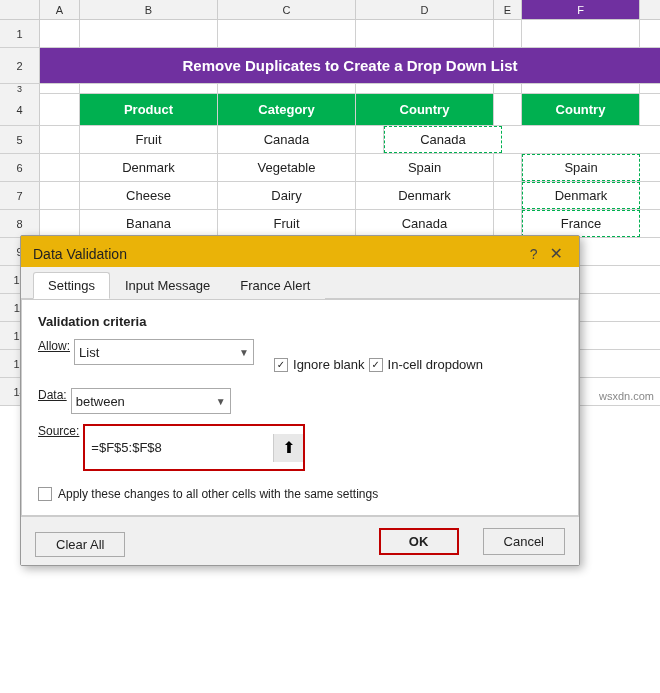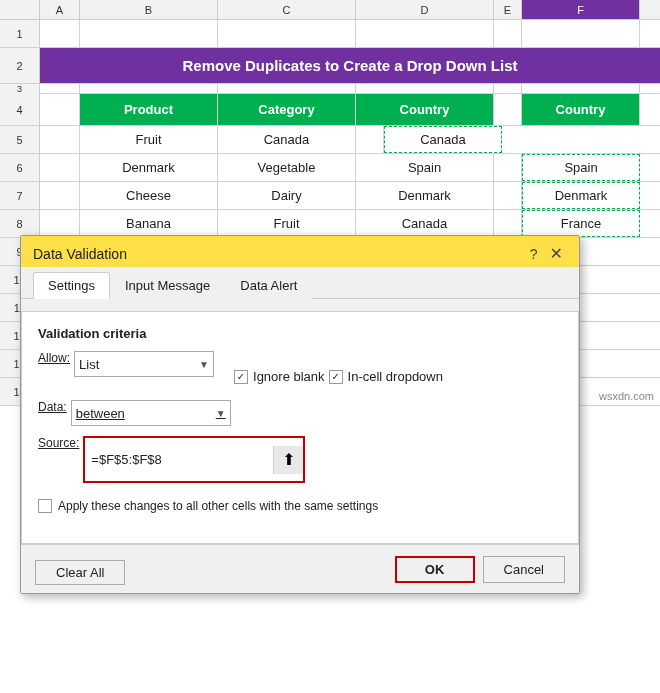--- a/index.html
+++ b/index.html
@@ -118,21 +118,21 @@
       left: 20px;
       width: 560px;
       background: #f0f0f0;
       border: 1px solid #999;
       box-shadow: 3px 3px 10px rgba(0,0,0,0.3);
       z-index: 10;
       border-radius: 2px;
     }
 
     .dialog-titlebar {
-      background: #fde047;
+      background: #eab308;
       padding: 8px 12px 4px 12px;
       display: flex;
       justify-content: space-between;
       align-items: center;
       border-bottom: none;
     }
     .dialog-title {
       font-size: 14px;
       color: #222;
     }
@@ -170,23 +170,23 @@
     }
     .tab.active {
       background: #fff;
       border: 1px solid #ccc;
       border-bottom: 1px solid #fff;
       font-weight: 500;
     }
 
     .dialog-body {
       background: #fff;
-      padding: 14px 16px 26px 16px;
+      padding: 14px 16px 10px 16px;
       border: 1px solid #ccc;
-      margin: 12px 0 0 0;
+      margin: 0 0 0 0;
     }
 
     .section-title {
       font-size: 13px;
       font-weight: 600;
       margin-bottom: 10px;
       color: #222;
     }
 
     .form-row {
@@ -307,21 +307,21 @@
       border-top: 1px solid #ccc;
     }
 
     .footer-left {
       display: flex;
       gap: 8px;
       margin-top: 7px;
     }
     .footer-right {
       display: flex;
-      gap: 8px;
+      gap: 24px;
     }
 
     .btn {
       padding: 4px 20px;
       font-size: 13px;
       border: 1px solid #aaa;
       background: #f0f0f0;
       cursor: pointer;
       color: #222;
       min-width: 80px;
@@ -336,22 +336,22 @@
     
     .watermark {
       position: absolute;
       bottom: 4px;
       right: 6px;
       font-size: 11px;
       color: #888;
       z-index: 20;
     }
 
-    .allow-select { width: 140px; }
-    .data-select { width: 160px; text-decoration: underline; }
+    .allow-select { width: 180px; }
+    .data-select { width: 160px; }
 
     
     .underline-label { text-decoration: underline; }
   </style>
 </head>
 <body>
 
 <div class="spreadsheet" style="position:relative;">
 
   <div class="col-header-row">
@@ -471,21 +471,21 @@
       <span class="dialog-title">Data Validation</span>
       <div class="dialog-controls">
         <span style="cursor:pointer;font-size:14px;color:#444;">?</span>
         <span class="dialog-ctrl-btn">✕</span>
       </div>
     </div>
 
     <div class="dialog-tabs">
       <div class="tab active">Settings</div>
       <div class="tab">Input Message</div>
-      <div class="tab">Data Alert</div>
+      <div class="tab">France Alert</div>
     </div>
 
     <div class="dialog-body">
       <div class="section-title">Validation criteria</div>
 
       <div class="form-row">
 
         <div class="form-col">
           <div class="form-label underline-label">Allow:</div>
           <div class="select-box allow-select">

